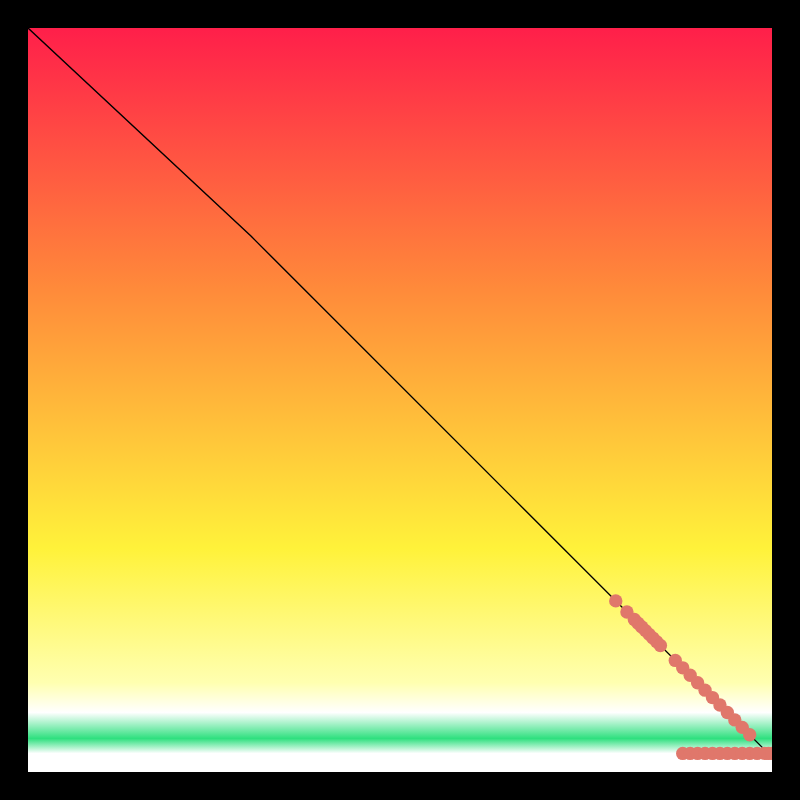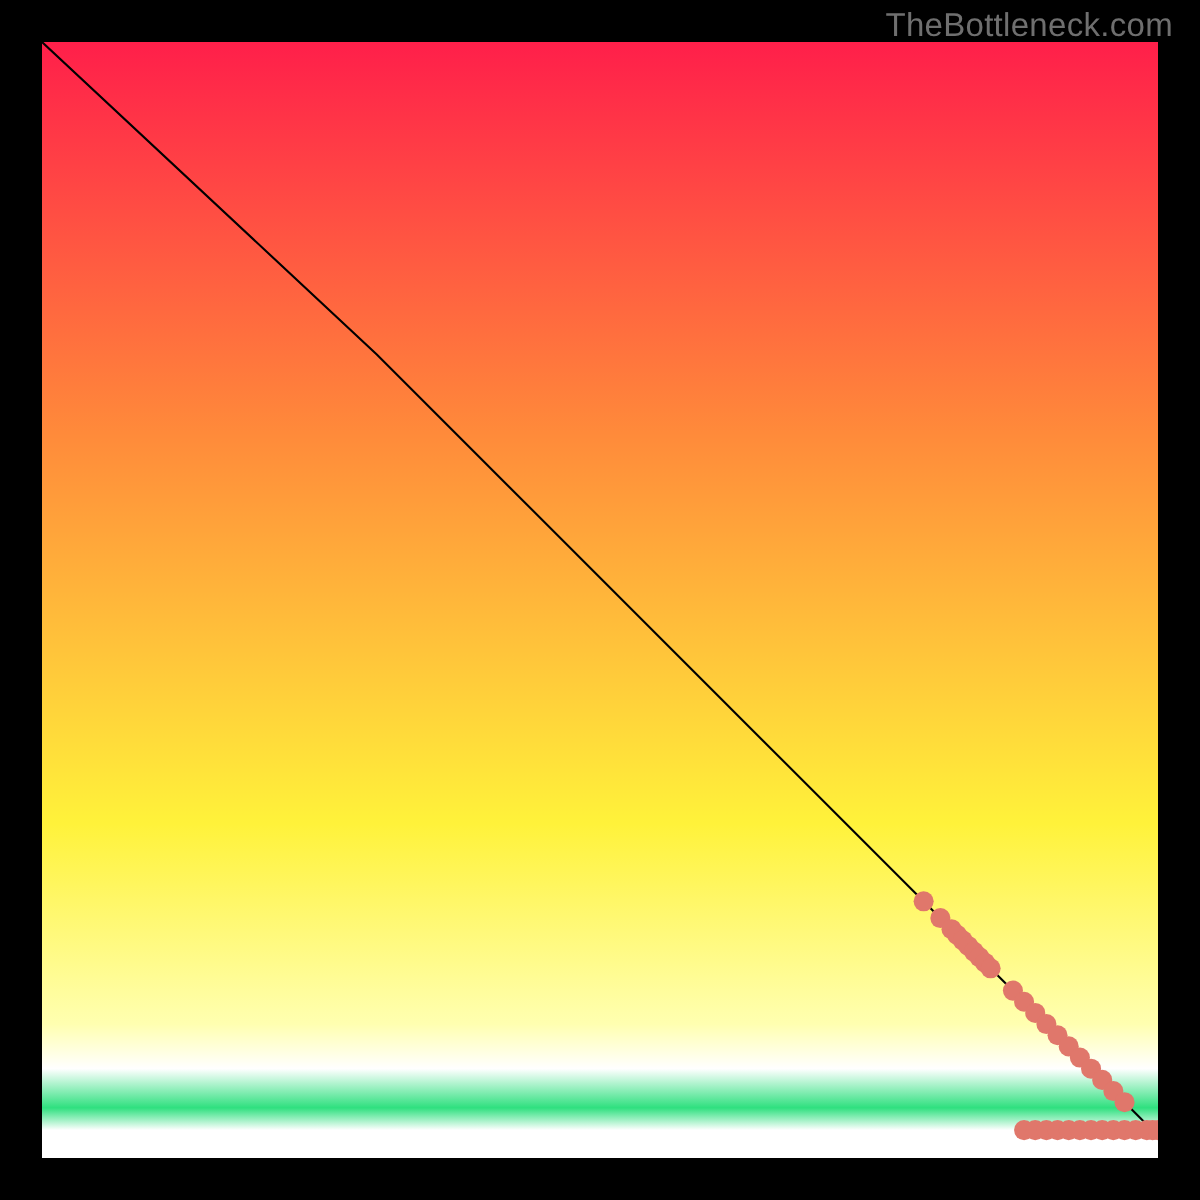--- a/index.html
+++ b/index.html
@@ -37,21 +37,20 @@
   .plot svg {
     display: block;
     width: 744px;
     height: 744px;
   }
 </style>
 </head>
 <body>
 
 <div class="frame">
-  <div class="watermark">TheBottleneck.com</div>
 
   <div class="plot">
     <svg viewBox="0 0 100 100" preserveAspectRatio="none">
       <defs>
         <linearGradient id="bg-grad" x1="0" y1="0" x2="0" y2="1">
           <stop offset="0" stop-color="#ff1f4a"></stop>
           <stop offset="0.35" stop-color="#ff8a3a"></stop>
           <stop offset="0.70" stop-color="#fff23a"></stop>
           <stop offset="0.88" stop-color="#ffffb0"></stop>
           <stop offset="0.92" stop-color="#ffffff"></stop>

